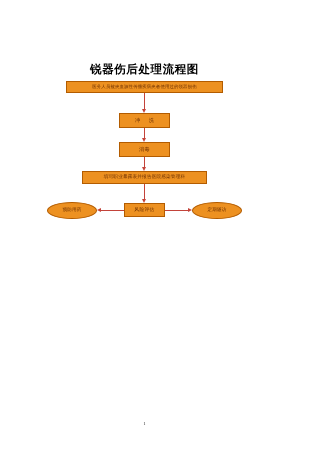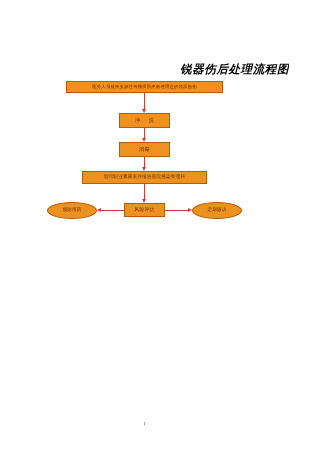--- a/index.html
+++ b/index.html
@@ -22,28 +22,27 @@
     height: 453px;
     background: #ffffff;
   }
 
   
   #doc-title {
     position: absolute;
     left: 0;
     top: 62px;
     width: 289px;
-    text-align: right;
+    text-align: center;
     font-size: 11.5px;
     font-weight: bold;
     color: #000000;
     letter-spacing: 0.6px;
     line-height: 14px;
     white-space: nowrap;
-    font-style: italic;
   }
 
   
   .node {
     position: absolute;
     background: #ED9121;
     border: 1px solid #B35C00;
     box-sizing: border-box;
     display: flex;
     align-items: center;

